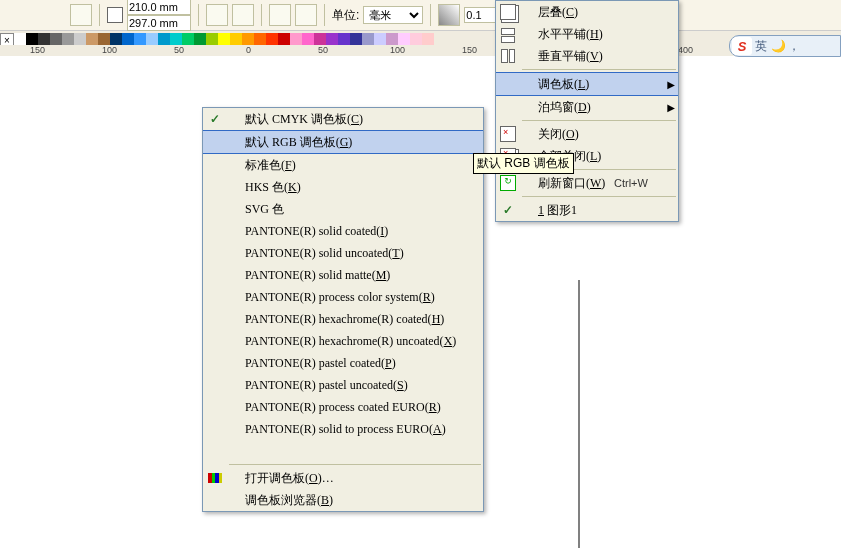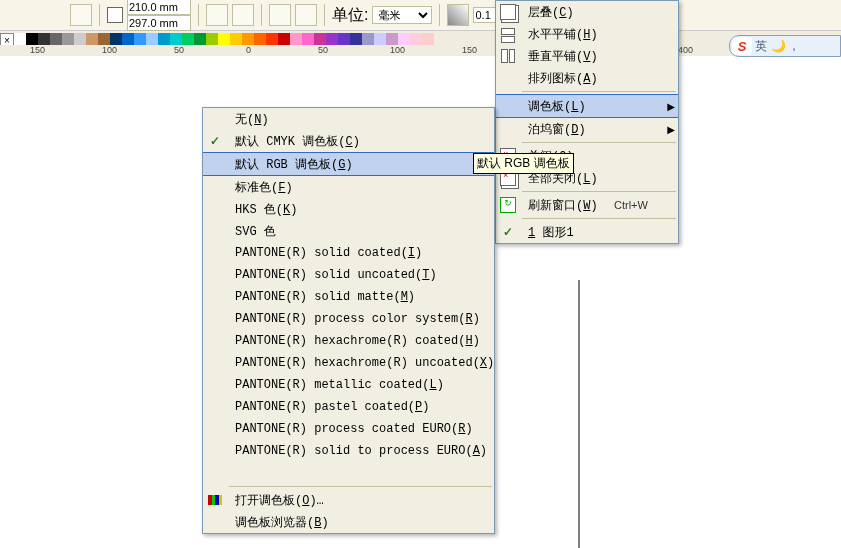--- a/index.html
+++ b/index.html
@@ -1,34 +1,34 @@
 <!DOCTYPE html>
 <html><head>
 <meta charset="utf-8">
 <style>
 body{margin:0;font-family:"SimSun","Microsoft YaHei",sans-serif;font-size:12px;background:#f0ece0;overflow:hidden;width:841px;height:548px;position:relative}
 .toolbar{background:#f8f4e8;border-bottom:1px solid #ccc;height:30px;display:flex;align-items:center;padding-left:70px;gap:4px}
 .tool-btn{width:20px;height:20px;border:1px solid #c0c0a0;background:#fafaf0;display:inline-block}
 .tool-sep{width:1px;height:22px;background:#c0c0a0;margin:0 3px}
 .dim-input{width:60px;border:1px solid #c0c0a0;background:#fff;font-size:11px;padding:1px}
 .dim-stack{display:flex;flex-direction:column;gap:0}
-.unit-label{font-size:16px}
+.unit-label{font-size:12px}
 .unit-select{border:1px solid #c0c0a0;background:#fff;font-size:11px;padding:1px;width:60px}
 .palette-row{display:flex;height:12px;margin-top:2px}
 .palette-row>div{width:12px;height:12px}
 .palx{width:12px;height:12px;display:flex;align-items:center;justify-content:center;font-size:10px;background:#fff;border:1px solid #888}
 .ruler{background:#f0ece0;height:20px;font-size:9px;color:#444;position:relative}
 .ruler-tick{position:absolute;top:0;font-size:9px}
 .canvas-area{background:#fff;position:absolute;top:56px;left:0;right:0;bottom:0}
 .context-menu{position:absolute;background:#f1efe2;border:1px solid #7b98b5;box-shadow:2px 2px 4px rgba(0,0,0,.3);font-size:12px;min-width:280px}
 .context-menu2{position:absolute;background:#f1efe2;border:1px solid #7b98b5;box-shadow:2px 2px 4px rgba(0,0,0,.3);font-size:12px;width:182px}
 .menu-item{display:flex;align-items:center;height:22px;padding:0;cursor:default}
 .menu-item.hl{background:#c1d2ee;border-top:1px solid #316ac5;border-bottom:1px solid #316ac5}
 .menu-left{width:24px;height:100%;display:flex;align-items:center;justify-content:center}
-.menu-text{flex:1;padding-left:8px;font-family:Liberation Mono, monospace}
+.menu-text{flex:1;padding-left:18px;font-family:Liberation Serif, serif}
 .menu-arrow{width:14px;text-align:center;font-size:10px}
 .menu-short{width:50px;text-align:left;font-size:11px;color:#333}
 .menu-sep{height:1px;background:#c0c0a0;margin:2px 2px 2px 26px}
 .check{color:#2a7a2a;font-size:12px;font-weight:bold}
 .tooltip{position:absolute;background:#ffffe1;border:1px solid #000;padding:1px 3px;font-size:12px;white-space:nowrap}
 .ime-box{position:absolute;right:0;top:35px;width:110px;height:20px;background:#e8f0f8;border:1px solid #84a0c0;display:flex;align-items:center;border-radius:10px 0 0 10px;overflow:hidden}
 .ime-badge{width:20px;height:18px;background:#fff;margin-left:2px;border-radius:3px;display:flex;align-items:center;justify-content:center;color:#e03020;font-weight:bold;font-size:13px;font-style:italic}
 .ime-txt{margin-left:3px;font-size:12px;color:#4a6080}
 .icon-box{width:14px;height:14px;border:1px solid #666;background:#fff;display:inline-block}
 u.hk{text-decoration:underline}
@@ -148,26 +148,20 @@
       <span class="menu-left">
         <span style="display:inline-flex;width:14px;height:14px;gap:1px">
           <span style="flex:1;border:1px solid #666;background:#fff"></span>
           <span style="flex:1;border:1px solid #666;background:#fff"></span>
         </span>
       </span>
       <span class="menu-text">垂直平铺(<u class="hk">V</u>)</span>
       <span class="menu-short"></span>
       <span class="menu-arrow"></span>
     </div>
-    <div class="menu-item">
-      <span class="menu-left"></span>
-      <span class="menu-text">排列图标(<u class="hk">A</u>)</span>
-      <span class="menu-short"></span>
-      <span class="menu-arrow"></span>
-    </div>
     <div class="menu-sep"></div>
     <div class="menu-item hl">
       <span class="menu-left"></span>
       <span class="menu-text">调色板(<u class="hk">L</u>)</span>
       <span class="menu-short"></span>
       <span class="menu-arrow">▶</span>
     </div>
     <div class="menu-item">
       <span class="menu-left"></span>
       <span class="menu-text">泊坞窗(<u class="hk">D</u>)</span>
@@ -210,24 +204,20 @@
         <span class="check">✓</span>
       </span>
       <span class="menu-text"><u class="hk">1</u> 图形1</span>
       <span class="menu-short"></span>
       <span class="menu-arrow"></span>
     </div>
   </div>
 
 <div class="context-menu" style="left:202px;top:107px" id="palmenu">
     <div class="menu-item">
-      <span class="menu-left"></span>
-      <span class="menu-text">无(<u class="hk">N</u>)</span>
-    </div>
-    <div class="menu-item">
       <span class="menu-left">
         <span class="check">✓</span>
       </span>
       <span class="menu-text">默认 CMYK 调色板(<u class="hk">C</u>)</span>
     </div>
     <div class="menu-item hl">
       <span class="menu-left"></span>
       <span class="menu-text">默认 RGB 调色板(<u class="hk">G</u>)</span>
     </div>
     <div class="menu-item">
@@ -261,25 +251,25 @@
     <div class="menu-item">
       <span class="menu-left"></span>
       <span class="menu-text">PANTONE(R) hexachrome(R) coated(<u class="hk">H</u>)</span>
     </div>
     <div class="menu-item">
       <span class="menu-left"></span>
       <span class="menu-text">PANTONE(R) hexachrome(R) uncoated(<u class="hk">X</u>)</span>
     </div>
     <div class="menu-item">
       <span class="menu-left"></span>
-      <span class="menu-text">PANTONE(R) metallic coated(<u class="hk">L</u>)</span>
-    </div>
-    <div class="menu-item">
-      <span class="menu-left"></span>
       <span class="menu-text">PANTONE(R) pastel coated(<u class="hk">P</u>)</span>
+    </div>
+    <div class="menu-item">
+      <span class="menu-left"></span>
+      <span class="menu-text">PANTONE(R) pastel uncoated(<u class="hk">S</u>)</span>
     </div>
     <div class="menu-item">
       <span class="menu-left"></span>
       <span class="menu-text">PANTONE(R) process coated EURO(<u class="hk">R</u>)</span>
     </div>
     <div class="menu-item">
       <span class="menu-left"></span>
       <span class="menu-text">PANTONE(R) solid to process EURO(<u class="hk">A</u>)</span>
     </div>
     <div class="menu-item">

